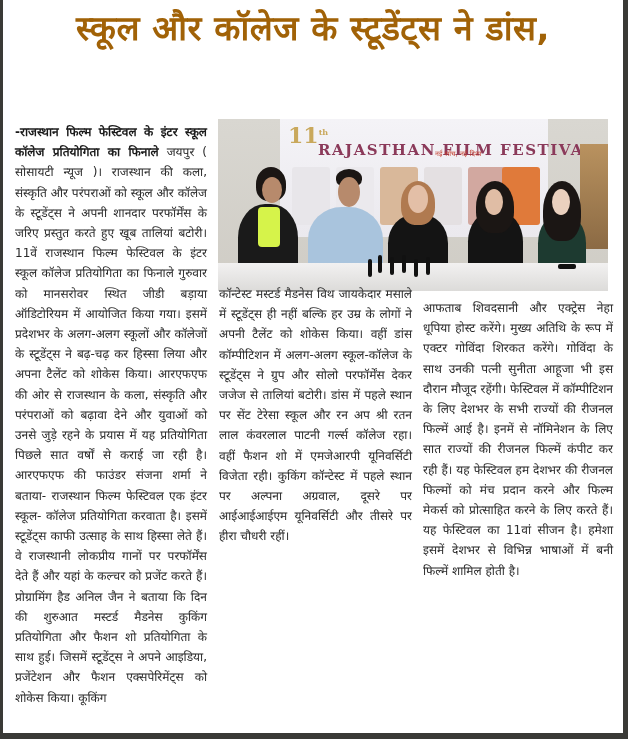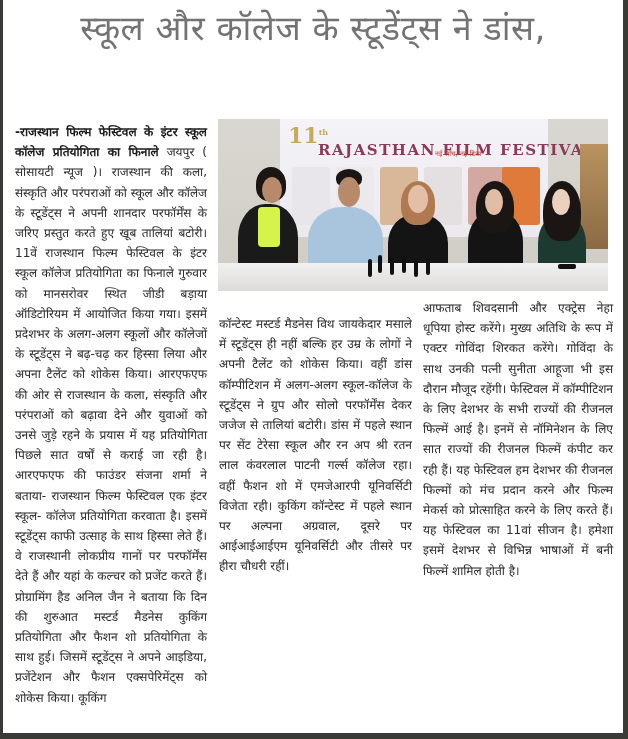--- a/index.html
+++ b/index.html
@@ -10,37 +10,37 @@
     position: relative;
   }
   .page {
     position: absolute; left: 3px; top: 0; width: 620px; height: 733px;
     background: #ffffff;
     overflow: hidden;
   }
   .headline {
     position: absolute; left: 0; top: 6px; width: 620px;
     text-align: center;
-    color: #737373;
+    color: #a16207;
     font-family: "DejaVu Sans", sans-serif;
-    font-size: 34px; line-height: 44px; font-weight: normal;
+    font-size: 34px; line-height: 44px; font-weight: bold;
     letter-spacing: 0.5px;
   }
   .col {
     position: absolute;
     color: #2a2a2a;
     font-family: "DejaVu Sans", sans-serif;
     font-size: 12px;
     line-height: 20.2px;
     text-align: justify;
     word-spacing: 0px;
   }
   .col p { margin: 0; }
   .col-1 { left: 12px; top: 122px; width: 192px; }
-  .col-2 { left: 216px; top: 314px; width: 193px; }
+  .col-2 { left: 216px; top: 284px; width: 193px; }
   .col-3 { left: 420px; top: 298px; width: 190px; }
   .b { font-weight: bold; color: #1a1a1a; }
 
   .photo {
     position: absolute; left: 215px; top: 119px; width: 390px; height: 172px;
     background: #e8e6e2; overflow: hidden;
   }
   .photo .wall { position:absolute; left:0; top:0; width:100%; height:100%;
     background: linear-gradient(#d9d7d1, #cfccc5); }
   .banner { position:absolute; left:62px; top:0; width:268px; height:118px;

